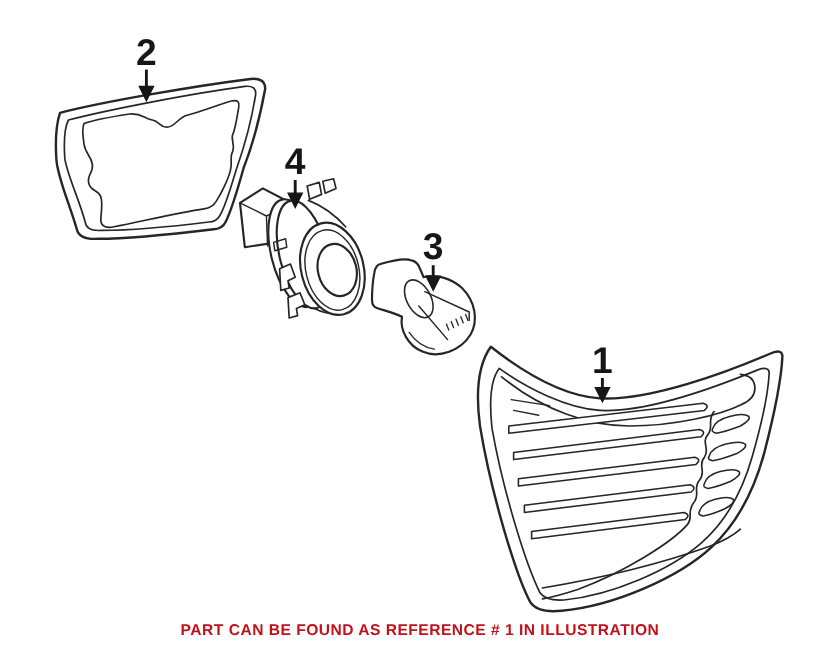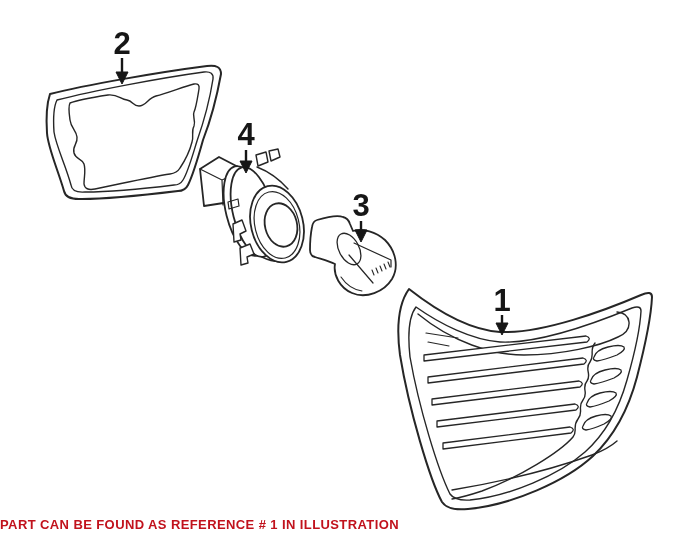--- a/index.html
+++ b/index.html
@@ -7,21 +7,21 @@
   .stage{
     position:relative;width:700px;height:543px;background:#ffffff;overflow:hidden;
   }
   .art{position:absolute;left:0;top:0;}
   .callout{
     position:absolute;width:44px;height:36px;line-height:34px;text-align:center;
     font-weight:700;font-size:31px;color:#161616;
     font-family:"Liberation Sans", sans-serif;user-select:none;
   }
   .footer-note{
-    position:absolute;left:0;right:0;top:517px;
+    position:absolute;left:0;right:0;top:517px;text-align:center;
     font-weight:700;font-size:13px;letter-spacing:0.4px;color:#c1121c;
     font-family:"Liberation Sans", sans-serif;
   }
 </style>
 </head>
 <body>
 
 <div class="stage">
 
   <svg class="art" width="700" height="543" viewBox="0 0 700 543">

